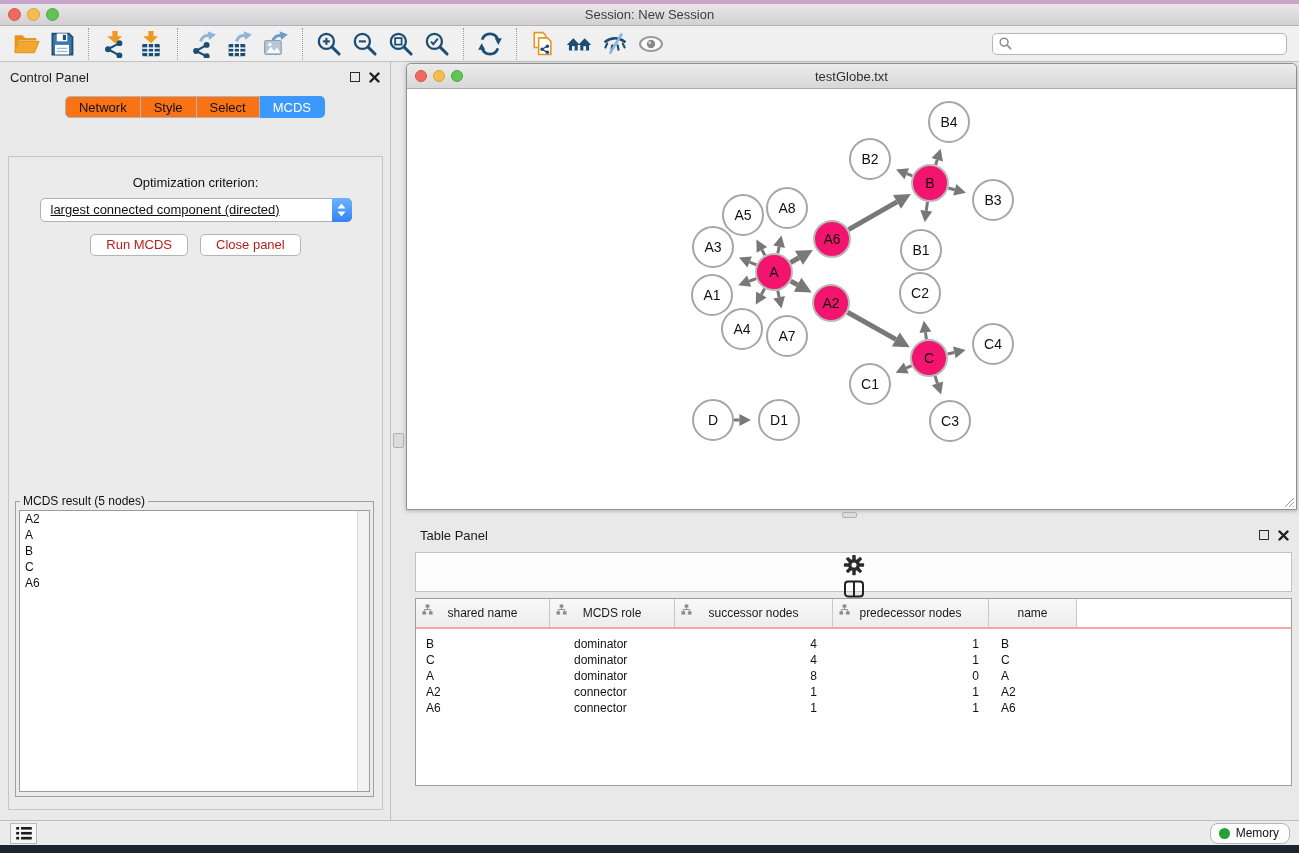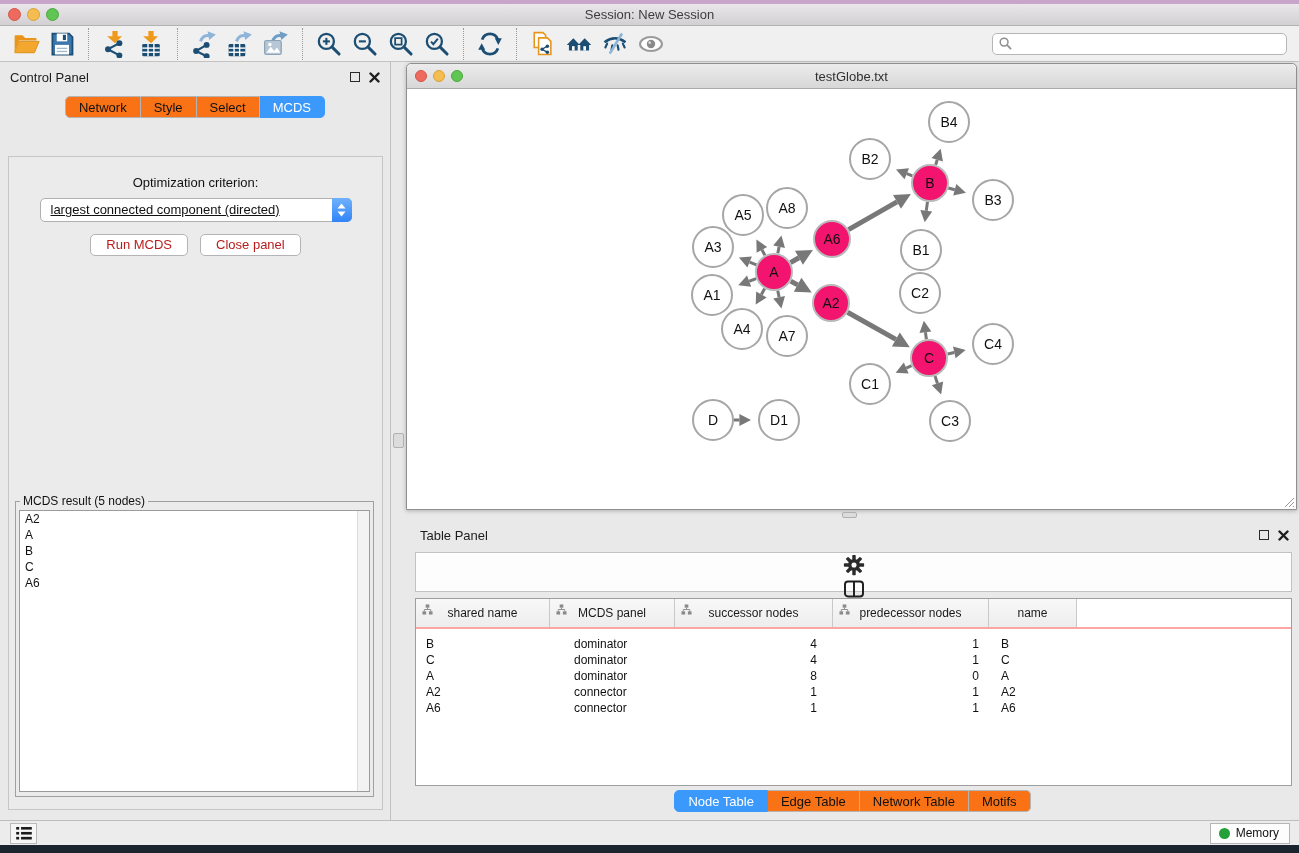--- a/index.html
+++ b/index.html
@@ -111,21 +111,21 @@
   #nt-body { padding-top:7px; }
 
   #tp-tabs { position:absolute; left:0; right:0; top:270px; display:flex; justify-content:center; }
 
   
   #statusbar { left:0; top:820px; width:1299px; height:25px; background:#ececec;
     border-top:1px solid #bdbdbd; display:flex; align-items:center; }
   #list-btn { margin-left:10px; width:27px; height:21px; background:#f6f6f6;
     border:1px solid #b9b9b9; display:flex; align-items:center; justify-content:center; }
   #memory-btn { margin-left:auto; margin-right:9px; height:21px; background:#fdfdfd;
-    border:1px solid #b5b5b5; border-radius:0; display:flex; align-items:center;
+    border:1px solid #b5b5b5; border-radius:8px; display:flex; align-items:center;
     padding:0 10px 0 8px; gap:6px; font-size:12px; color:#111; }
   #memory-dot { width:11px; height:11px; border-radius:50%; background:#23a037; }
   #desktop-bottom { left:0; top:845px; width:1299px; height:8px; background:#1b2530; }
 </style>
 </head>
 <body>
 
 <div class="abs" id="desktop-top"></div>
 <div class="abs" id="titlebar">
   <span class="tl red"></span>
@@ -557,21 +557,21 @@
           </svg>
         <span>shared name</span>
       </div>
       <div class="hcell hc1">
         <svg class="hicon" width="11" height="11" viewBox="0 0 12 12">
             <rect x="4" y="0.5" width="4" height="3.5" fill="#8a8a8a"></rect>
             <rect x="0.5" y="8" width="4" height="3.5" fill="#8a8a8a"></rect>
             <rect x="7.5" y="8" width="4" height="3.5" fill="#8a8a8a"></rect>
             <path d="M6 4 v2 M2.5 8 v-2 h7 v2" stroke="#8a8a8a" fill="none"></path>
           </svg>
-        <span>MCDS panel</span>
+        <span>MCDS role</span>
       </div>
       <div class="hcell hc2">
         <svg class="hicon" width="11" height="11" viewBox="0 0 12 12">
             <rect x="4" y="0.5" width="4" height="3.5" fill="#8a8a8a"></rect>
             <rect x="0.5" y="8" width="4" height="3.5" fill="#8a8a8a"></rect>
             <rect x="7.5" y="8" width="4" height="3.5" fill="#8a8a8a"></rect>
             <path d="M6 4 v2 M2.5 8 v-2 h7 v2" stroke="#8a8a8a" fill="none"></path>
           </svg>
         <span>successor nodes</span>
       </div>
@@ -621,26 +621,20 @@
         <div class="trow">
           <div class="tcell c0">A6</div>
           <div class="tcell c1">connector</div>
           <div class="tcell c2">1</div>
           <div class="tcell c3">1</div>
           <div class="tcell c4">A6</div>
         </div>
       </div>
   </div>
 
-  <div class="seg" id="tp-tabs">
-    <button class="seg-btn active">Node Table</button>
-    <button class="seg-btn">Edge Table</button>
-    <button class="seg-btn">Network Table</button>
-    <button class="seg-btn">Motifs</button>
-  </div>
 </div>
 
 <div class="abs" id="statusbar">
   <div id="list-btn">
     <svg width="16" height="13" viewBox="0 0 18 15">
       <g fill="#1c1c1c">
         <rect x="0" y="0" width="3.4" height="3"></rect>
           <rect x="0" y="5.7" width="3.4" height="3"></rect>
           <rect x="0" y="11.4" width="3.4" height="3"></rect>
         <rect x="5.6" y="0" width="12.4" height="3"></rect>

